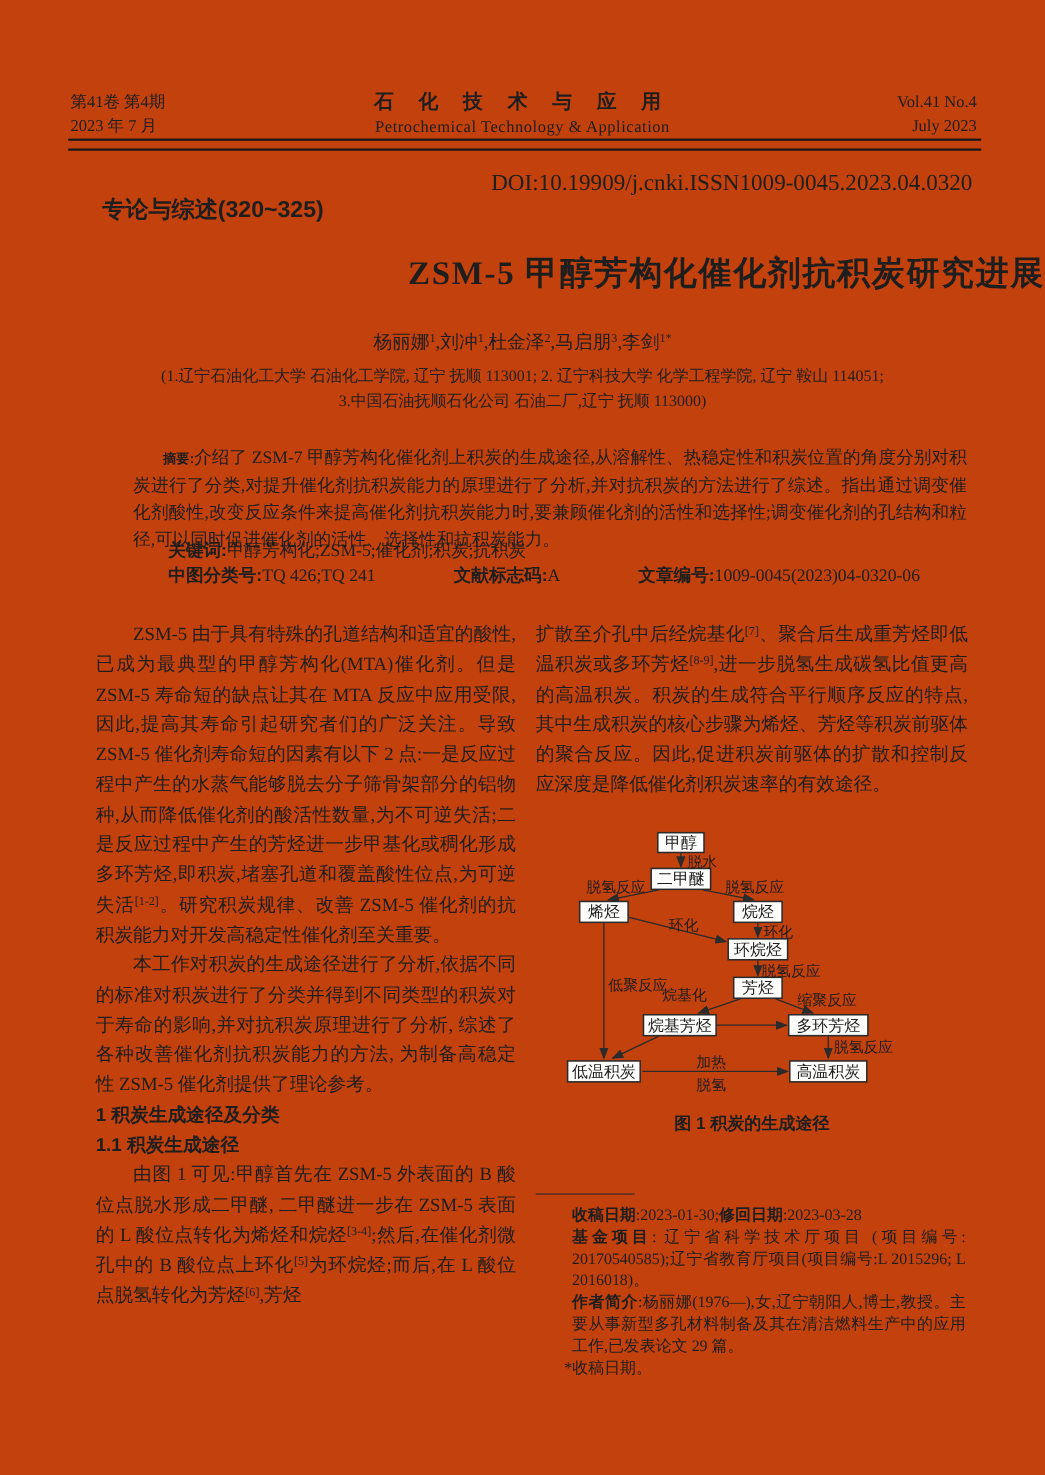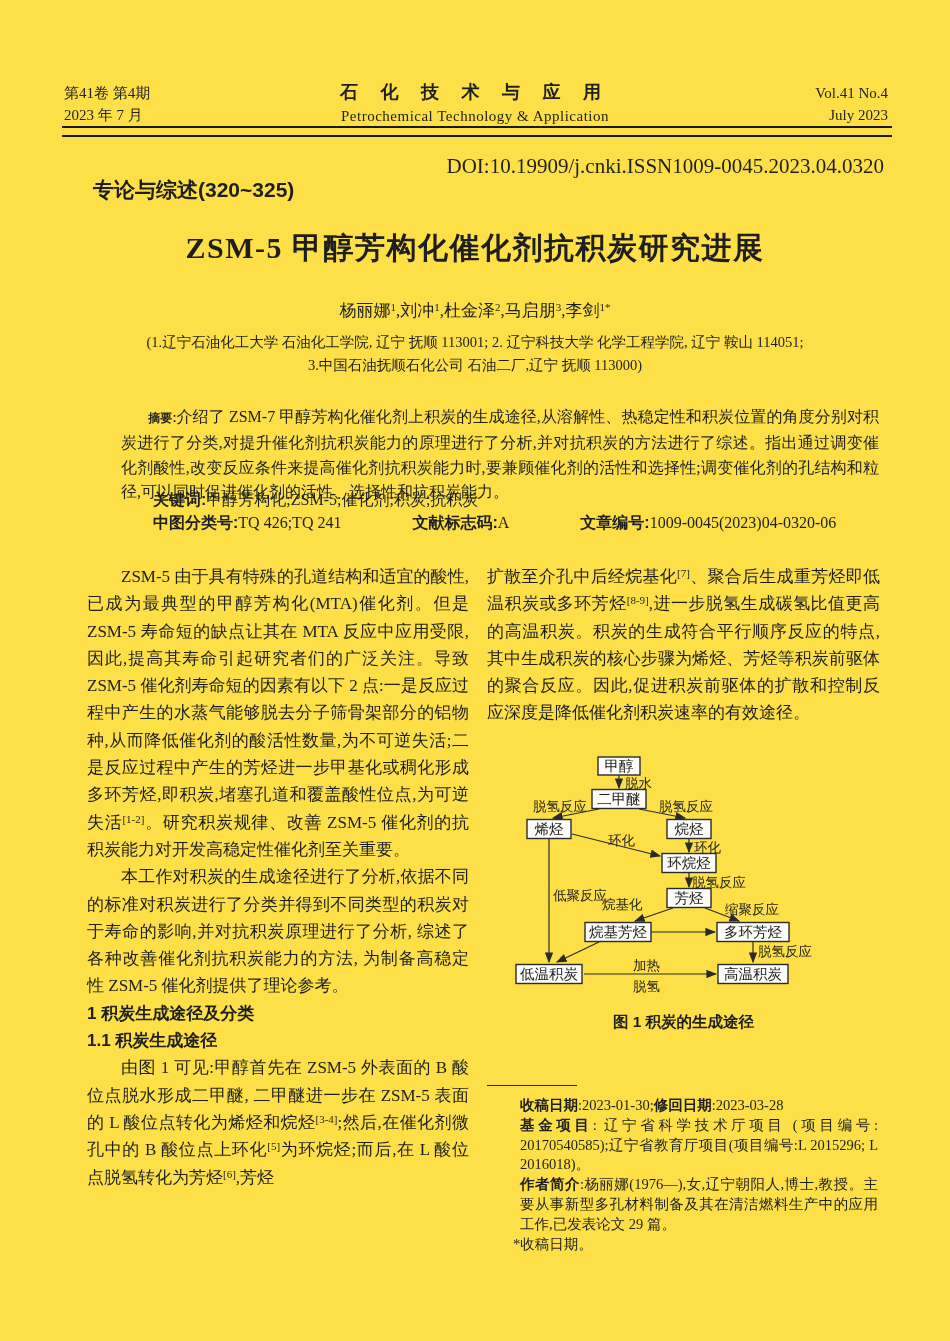--- a/index.html
+++ b/index.html
@@ -1,36 +1,36 @@
 <!DOCTYPE html>
 <html><head>
 <meta charset="utf-8">
 <style>
   html,body{margin:0;padding:0;background:#ffffff;}
   .page{
     position:relative;width:950px;height:1341px;margin:0 auto;
-    background:#fde047;color:#1e1e1e;overflow:hidden;
+    background:#c2410c;color:#1e1e1e;overflow:hidden;
     font-family:"Liberation Serif","DejaVu Serif",serif;
   }
   .hei{font-family:"Liberation Sans","DejaVu Sans",sans-serif;font-weight:bold;font-style:normal;}
   sup{font-size:11px;line-height:0;vertical-align:baseline;position:relative;top:-0.45em;}
 
   
   .hdr-left{position:absolute;left:64px;top:82px;font-size:15px;line-height:22px;}
   .hdr-center{position:absolute;left:0;right:0;top:80px;text-align:center;}
   .journal-cn{font-size:18px;font-weight:bold;letter-spacing:9px;}
   .journal-en{font-size:15px;margin-top:4px;letter-spacing:0.5px;}
   .hdr-right{position:absolute;right:62px;top:82px;text-align:right;font-size:15px;line-height:22px;}
   .hdr-rule{position:absolute;left:62px;right:58px;top:126px;height:7px;
     border-top:2.5px solid #181818;border-bottom:2px solid #181818;}
   .doi-line{position:absolute;right:66px;top:154px;font-size:21px;}
   .column-tag{position:absolute;left:93px;top:176px;font-size:21px;}
 
   
-  .article-title{position:absolute;left:0;right:0;top:228px;text-align:center;
+  .article-title{position:absolute;left:0;right:0;top:228px;text-align:right;
     font-size:30px;font-weight:bold;letter-spacing:1.5px;}
   .authors-line{position:absolute;left:0;right:0;top:299px;text-align:center;font-size:17px;}
   .affil{position:absolute;left:0;right:0;top:331px;text-align:center;font-size:14.5px;line-height:22.5px;}
 
   
   .abstract{position:absolute;left:121px;right:71px;top:389px;font-size:16px;
     line-height:24.8px;text-align:justify;text-indent:1.7em;}
   .abstract .hei{font-size:12px;}
   .keywords{position:absolute;left:153px;right:71px;top:474px;font-size:16px;}
   .meta-line{position:absolute;left:153px;top:513px;font-size:16px;display:flex;gap:71px;white-space:nowrap;}

